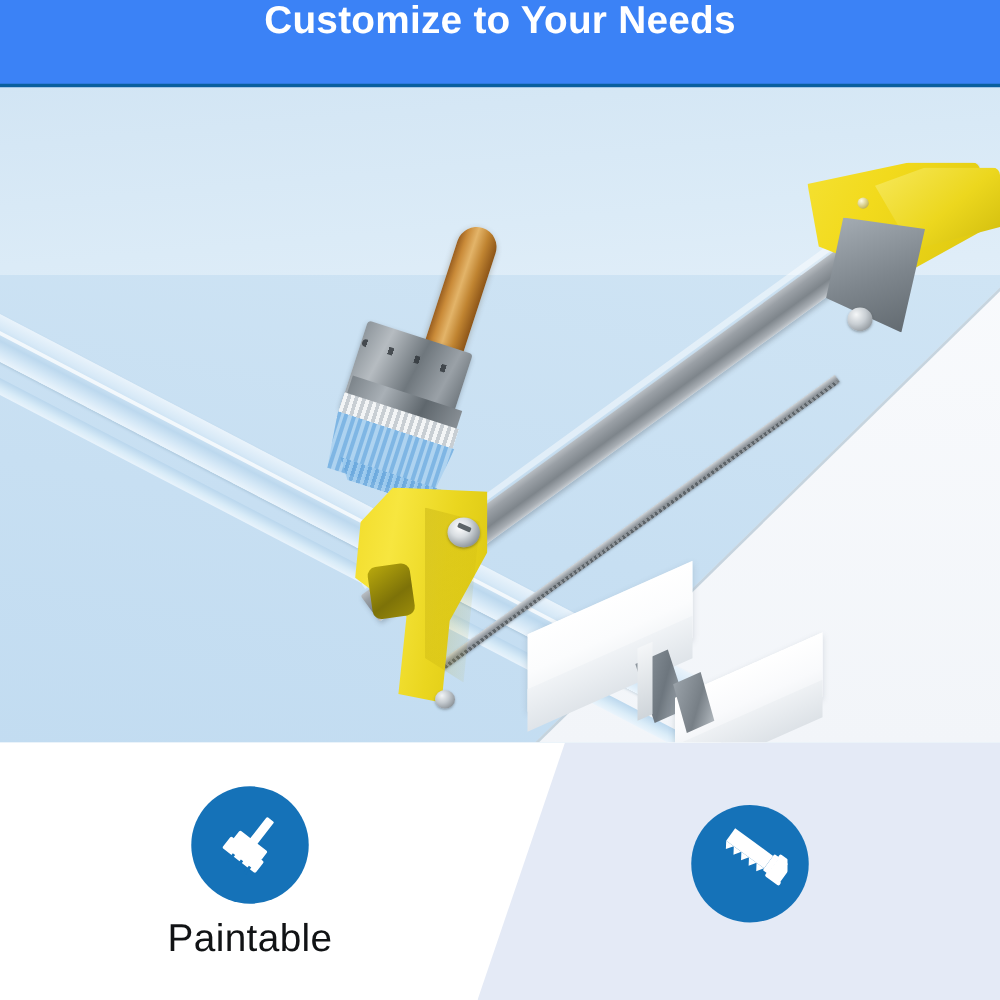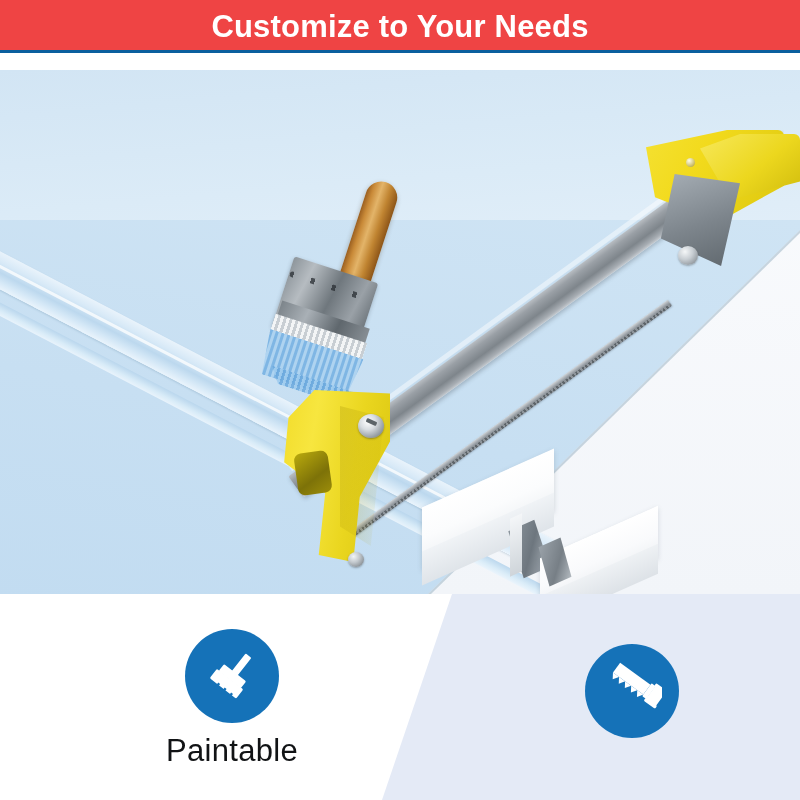--- a/index.html
+++ b/index.html
@@ -5,23 +5,23 @@
   html,body{margin:0;padding:0;}
   body{
     width:800px;height:800px;overflow:hidden;
     font-family:"Liberation Sans", sans-serif;
     background:#ffffff;
   }
   #page{position:relative;width:800px;height:800px;overflow:hidden;}
 
   
   .banner{
-    position:absolute;left:0;top:0;width:800px;height:53px;
-    background:#ef4444;
-    display:flex;align-items:center;justify-content:center;
+    position:absolute;left:0;top:0;width:800px;height:70px;
+    background:#3b82f6;
+    display:flex;align-items:flex-start;justify-content:center;
     box-sizing:border-box;
   }
   .banner:after{
     content:"";position:absolute;left:0;bottom:0;width:100%;height:3px;
     background:#0a5f9e;
   }
   .banner-title{
     color:#ffffff;font-size:31px;font-weight:bold;letter-spacing:.2px;
     line-height:1;white-space:nowrap;
   }
@@ -265,21 +265,21 @@
     position:absolute;left:0;top:594px;width:800px;height:206px;
     background:#ffffff;overflow:hidden;
   }
   .feat-right-bg{
     position:absolute;left:0;top:0;width:800px;height:206px;
     background:#e4eaf6;
     clip-path:polygon(452px 0, 800px 0, 800px 206px, 382px 206px);
   }
   .feat{
     position:absolute;top:0;height:206px;
-    display:flex;flex-direction:column;align-items:center;justify-content:center;padding-left:32px;
+    display:flex;flex-direction:column;align-items:center;justify-content:center;
   }
   .feat-left{left:0;width:400px;}
   .feat-right{left:400px;width:400px;}
   .circle{
     width:94px;height:94px;border-radius:50%;
     background:#1572b8;
     display:flex;align-items:center;justify-content:center;
     margin-bottom:12px;
   }
   .feat-label{

